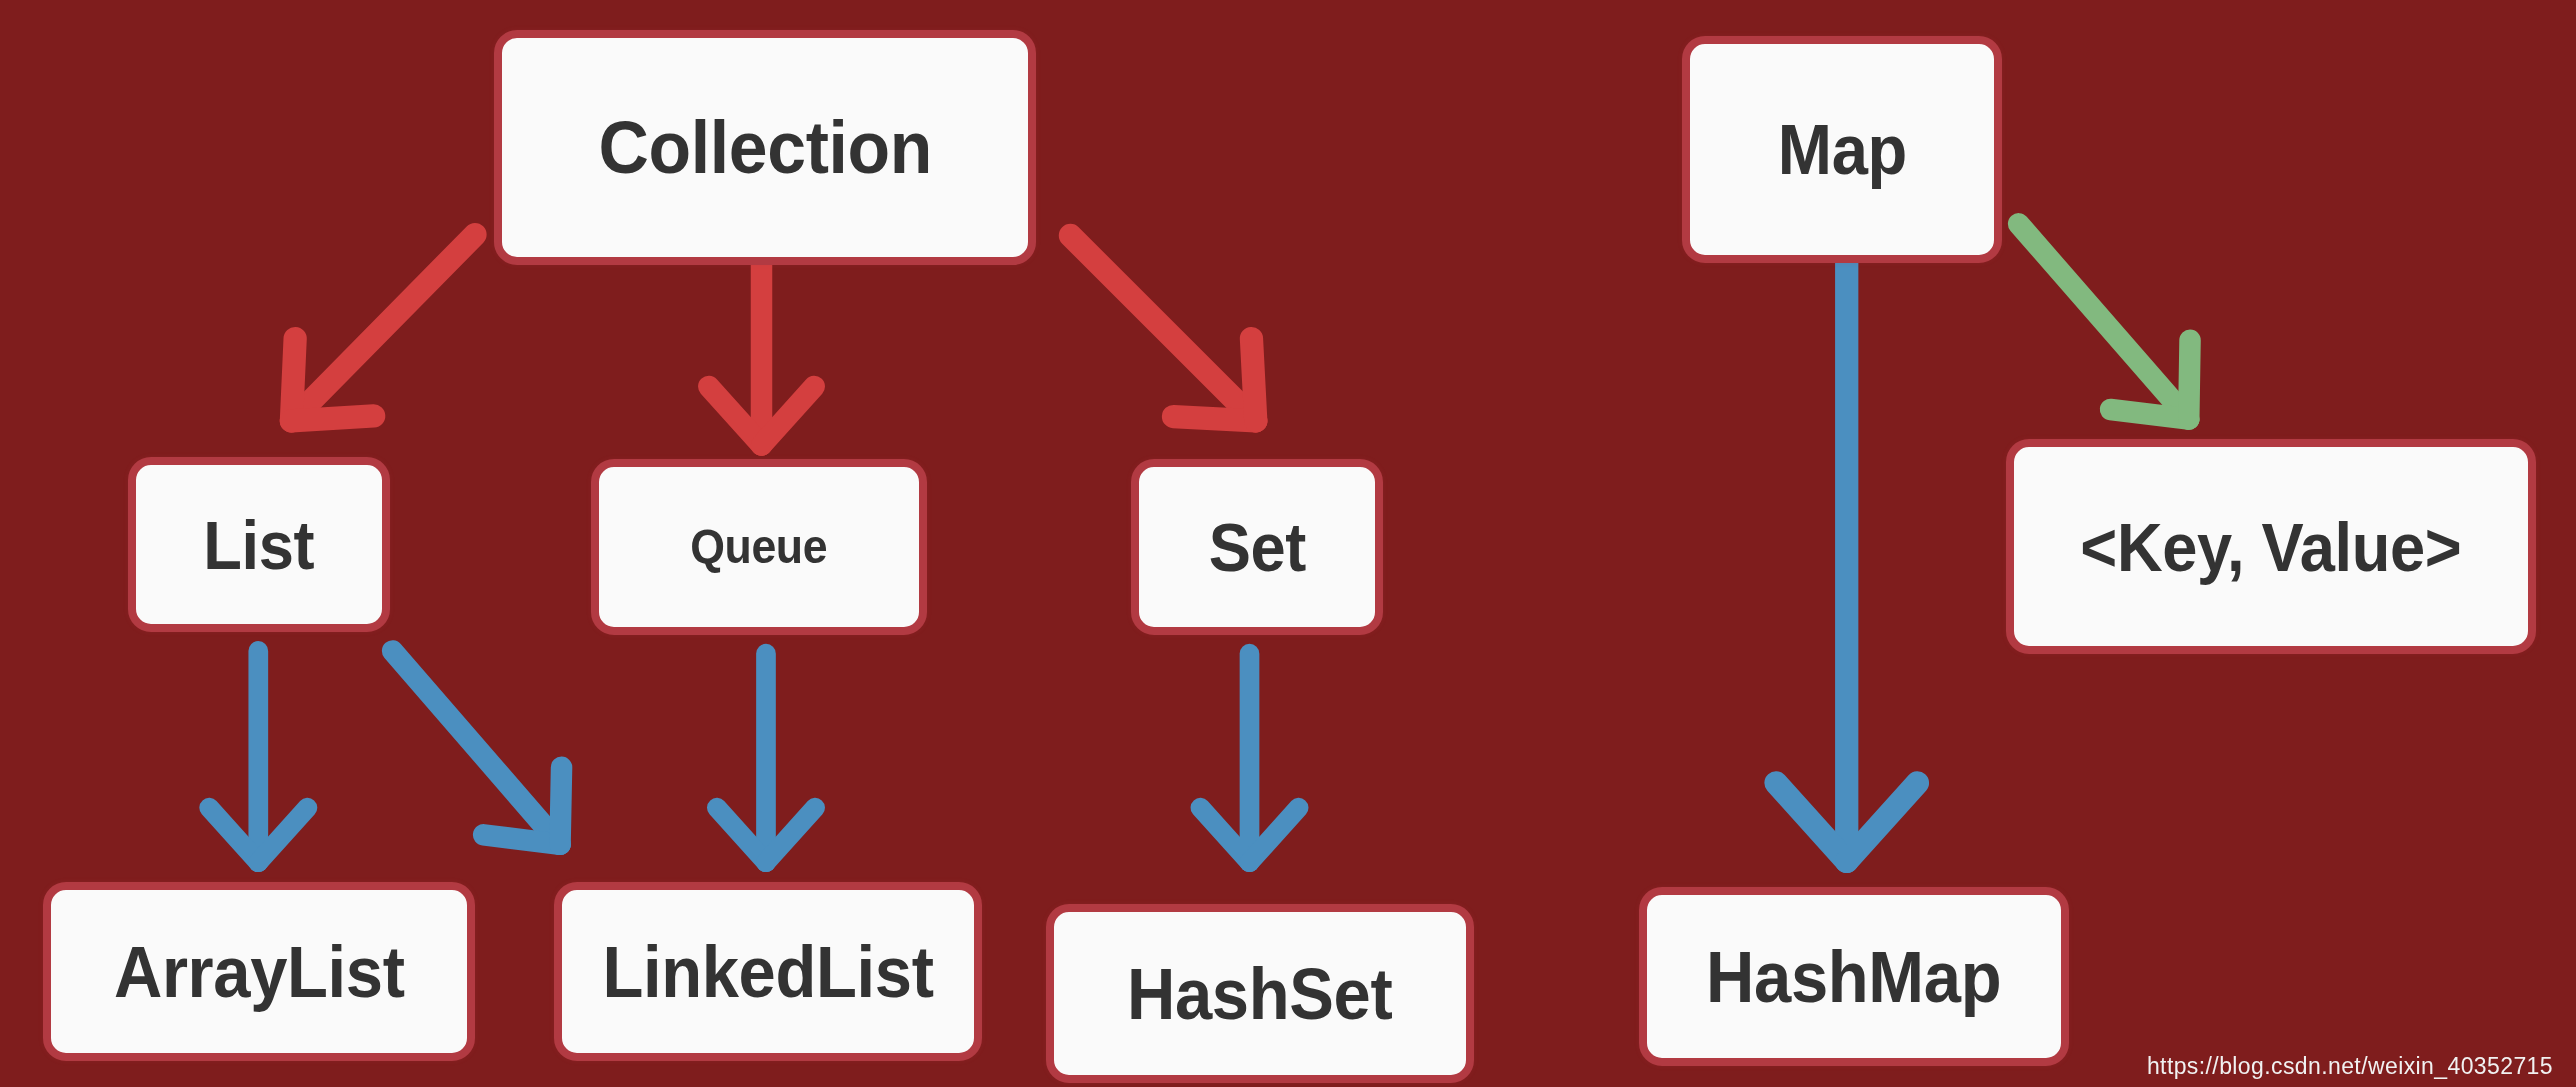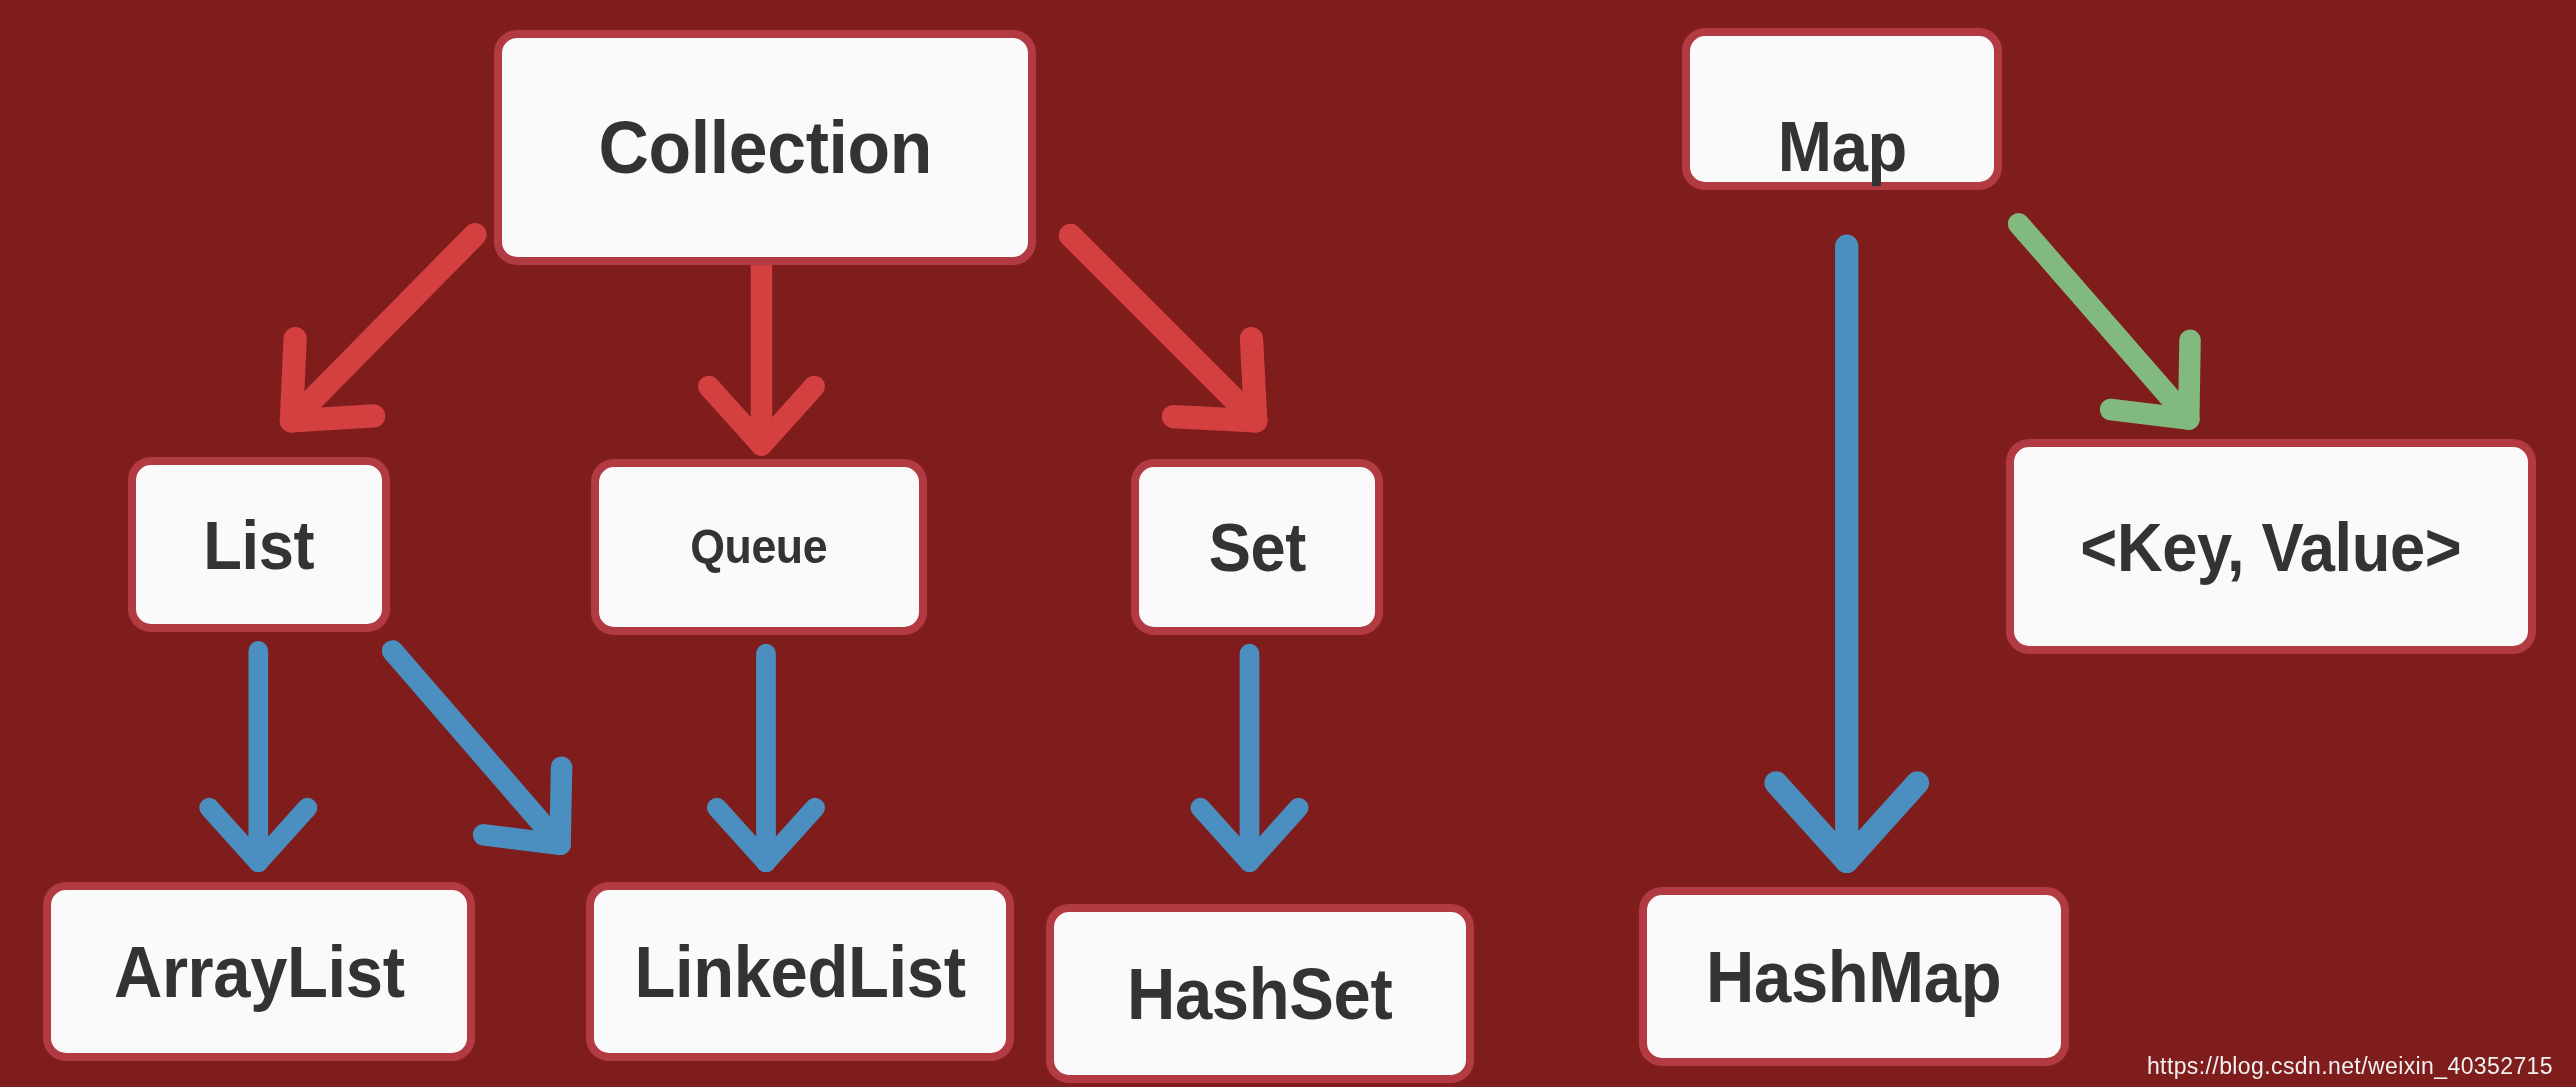--- a/index.html
+++ b/index.html
@@ -106,39 +106,39 @@
         <line x1="2254" y1="250" x2="2444" y2="468" stroke="#82b97f" stroke-width="24" stroke-linecap="round"></line>
         <line x1="2444" y1="468" x2="2356.64214325138" y2="457.38845608369974" stroke="#82b97f" stroke-width="24" stroke-linecap="round"></line>
         <line x1="2444" y1="468" x2="2445.4220302481335" y2="380.01149035258413" stroke="#82b97f" stroke-width="24" stroke-linecap="round"></line>
       </g>
     </svg>
 
   <div id="node-layer">
       <div class="node" style="left: 494px; top: 30px; width: 542px; height: 235px; font-size: 75px;">
         <span class="node-label">Collection</span>
       </div>
-      <div class="node" style="left: 1682px; top: 28px; width: 320px; height: 162px; font-size: 70px; align-items: flex-end;">
+      <div class="node" style="left: 1682px; top: 36px; width: 320px; height: 227px; font-size: 70px;">
         <span class="node-label">Map</span>
       </div>
       <div class="node" style="left: 128px; top: 457px; width: 262px; height: 175px; font-size: 68px;">
         <span class="node-label">List</span>
       </div>
       <div class="node" style="left: 591px; top: 459px; width: 336px; height: 176px; font-size: 48px;">
         <span class="node-label">Queue</span>
       </div>
       <div class="node" style="left: 1131px; top: 459px; width: 252px; height: 176px; font-size: 68px;">
         <span class="node-label">Set</span>
       </div>
       <div class="node" style="left: 2006px; top: 439px; width: 530px; height: 215px; font-size: 68px;">
         <span class="node-label">&lt;Key, Value&gt;</span>
       </div>
       <div class="node" style="left: 43px; top: 882px; width: 432px; height: 179px; font-size: 72px;">
         <span class="node-label">ArrayList</span>
       </div>
-      <div class="node" style="left: 554px; top: 882px; width: 428px; height: 179px; font-size: 72px; margin-left: 32px;">
+      <div class="node" style="left: 554px; top: 882px; width: 428px; height: 179px; font-size: 72px;">
         <span class="node-label">LinkedList</span>
       </div>
       <div class="node" style="left: 1046px; top: 904px; width: 428px; height: 179px; font-size: 72px;">
         <span class="node-label">HashSet</span>
       </div>
       <div class="node" style="left: 1639px; top: 887px; width: 430px; height: 179px; font-size: 72px;">
         <span class="node-label">HashMap</span>
       </div>
     </div>
 

